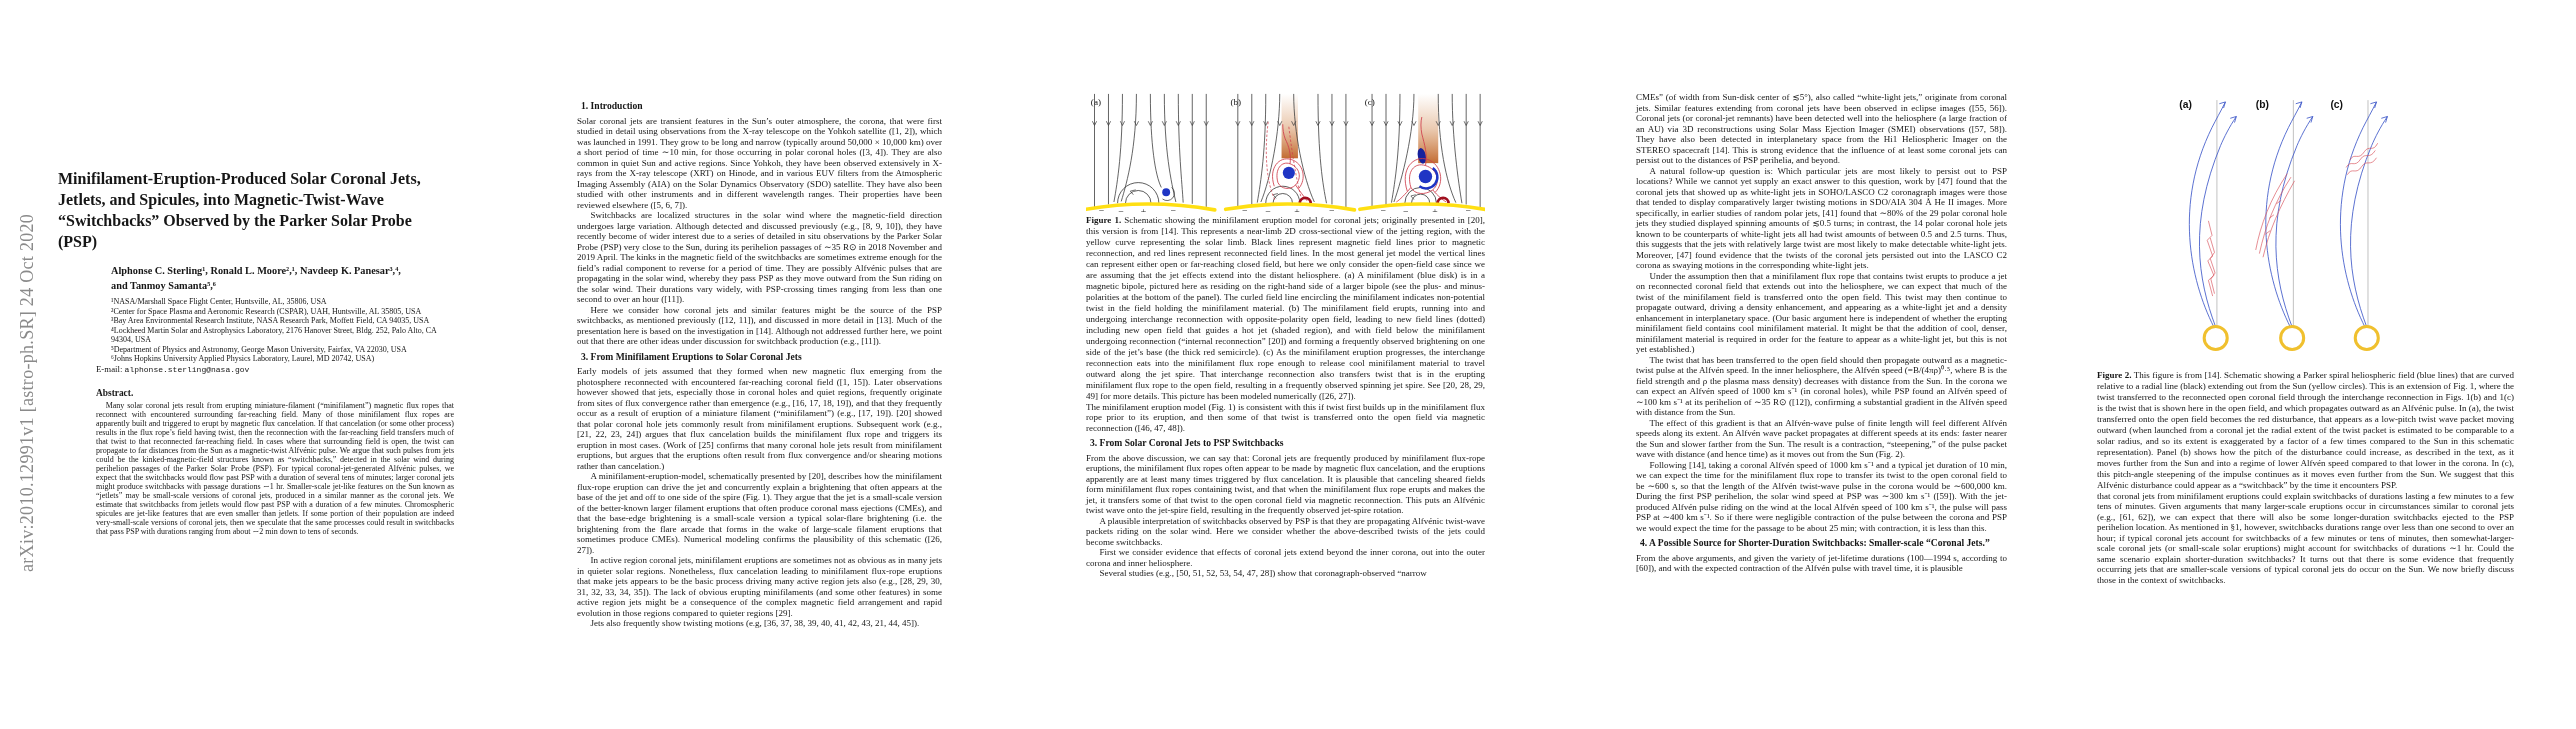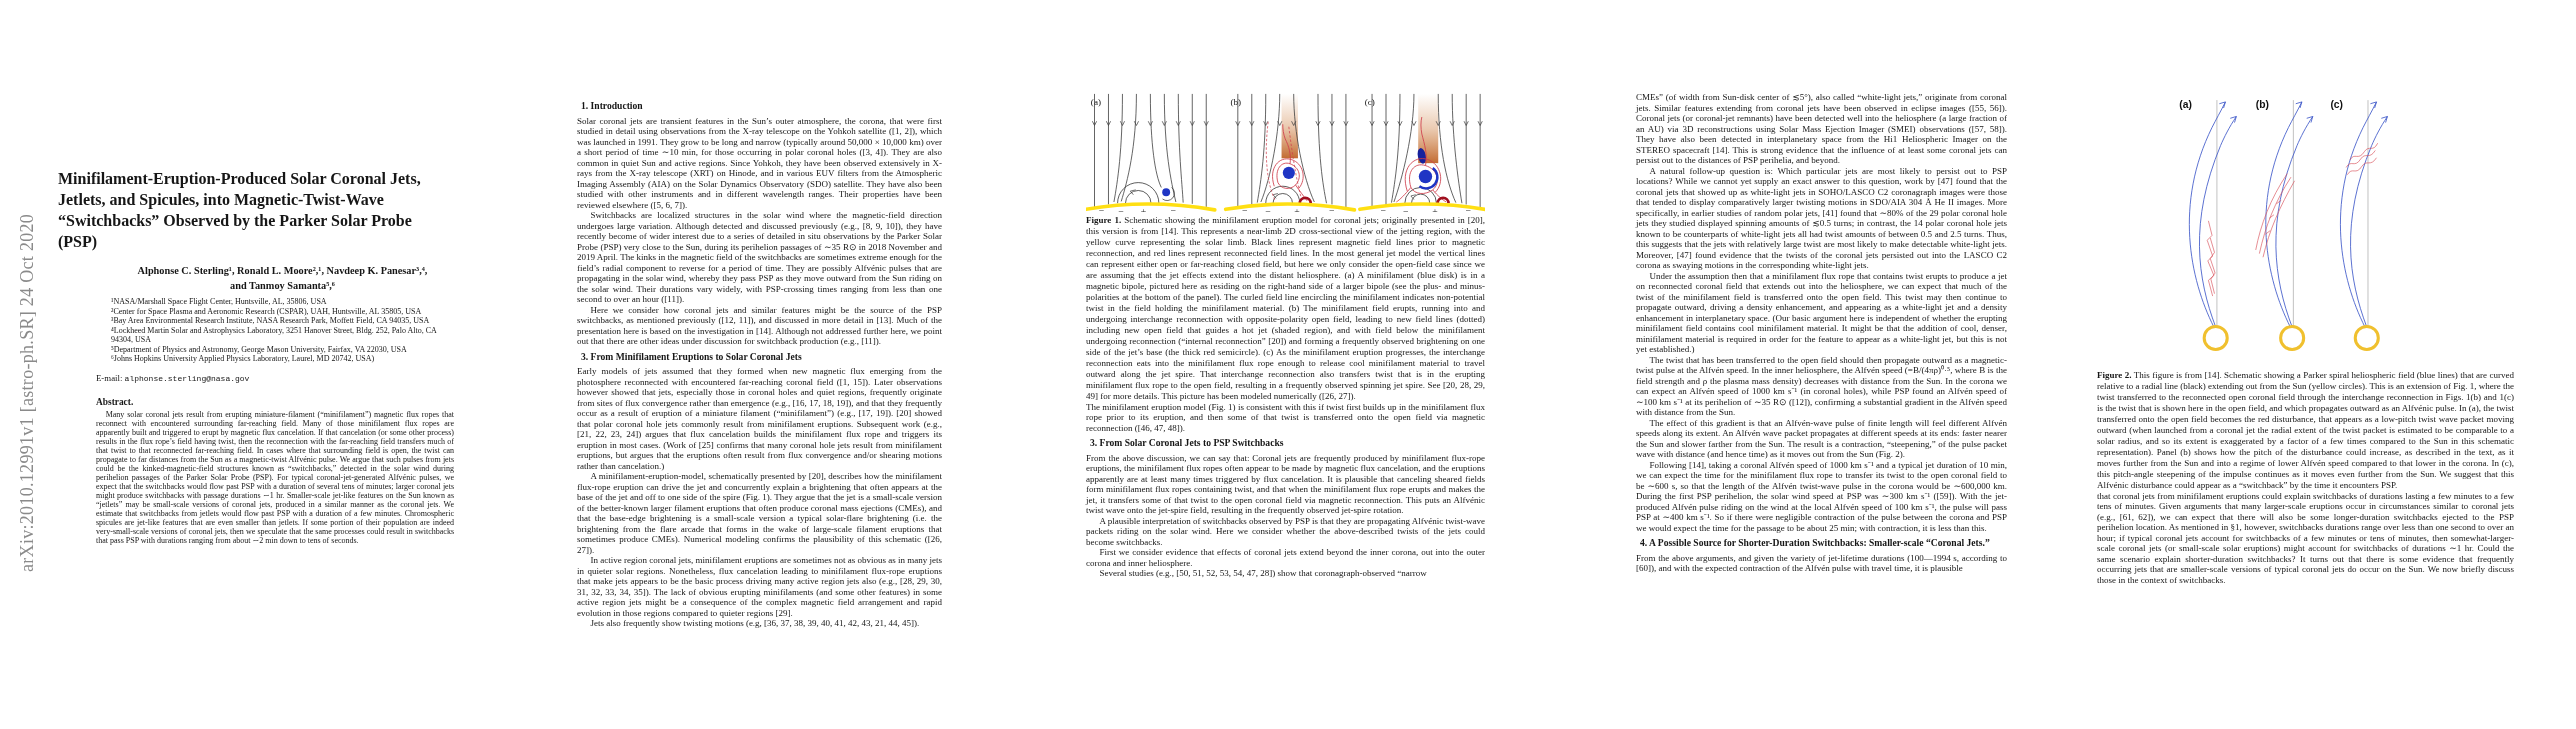--- a/index.html
+++ b/index.html
@@ -15,24 +15,24 @@
   .col p{margin:0;}
   p.indent{text-indent:13.4px;}
   p.noindent{text-indent:0;}
   .body-text{font-size:9px;line-height:10.5px;}
   h2.sec{font-size:9.6px;font-weight:700;margin:4px;text-align:left;line-height:11.5px;}
   .mt16{margin-top:9px;} .mt22{margin-top:12.8px;} .mt26{margin-top:15px;} .mt30{margin-top:17.6px;} .mt44{margin-top:27px;}
   
   .titlepage{position:absolute;left:58px;top:168px;width:401px;}
   .title-line div{font-size:16px;font-weight:700;line-height:21px;white-space:nowrap;}
   .authors{margin:11px 0 0 53px;width:343px;}
-  .authors div{font-size:10.3px;font-weight:700;line-height:15px;white-space:nowrap;text-align:center;}
+  .authors div{font-size:10.3px;font-weight:700;line-height:15px;white-space:nowrap;}
   .affils{margin:4.3px 0 0 53px;width:341px;}
   .affils div{font-size:8px;line-height:9.5px;}
-  .email-line{margin:9px 0 0 38px;font-size:8.8px;}
+  .email-line{margin:0 0 0 38px;font-size:8.8px;}
   .email-mono{font-family:"Liberation Mono",monospace;font-size:8px;}
   .abs-head{margin:14.6px 0 0 38px;font-size:9.4px;font-weight:700;}
   .abs-body{margin:3px 0 0 38px;width:358px;font-size:8px;line-height:9px;
             text-align:justify;text-indent:9.7px;}
   
   .caption{font-size:9px;line-height:11px;text-align:justify;}
   .cap-label{font-weight:700;}
   
   svg text.panel-label{font-family:"Liberation Serif",serif;font-size:15px;fill:#111;}
   svg text.panel-label-sans{font-family:"Liberation Sans",sans-serif;font-size:17px;font-weight:700;fill:#111;}
@@ -53,21 +53,21 @@
         <div>(PSP)</div>
       </div>
     <div class="authors">
         <div>Alphonse C. Sterling¹, Ronald L. Moore²,¹, Navdeep K. Panesar³,⁴,</div>
         <div>and Tanmoy Samanta⁵,⁶</div>
       </div>
     <div class="affils">
         <div>¹NASA/Marshall Space Flight Center, Huntsville, AL, 35806, USA</div>
         <div>²Center for Space Plasma and Aeronomic Research (CSPAR), UAH, Huntsville, AL 35805, USA</div>
         <div>³Bay Area Environmental Research Institute, NASA Research Park, Moffett Field, CA 94035, USA</div>
-        <div>⁴Lockheed Martin Solar and Astrophysics Laboratory, 3251 Hanover Street, Bldg. 252, Palo Alto, CA 94304, USA</div>
+        <div>⁴Lockheed Martin Solar and Astrophysics Laboratory, 2176 Hanover Street, Bldg. 252, Palo Alto, CA 94304, USA</div>
         <div>⁵Department of Physics and Astronomy, George Mason University, Fairfax, VA 22030, USA</div>
         <div>⁶Johns Hopkins University Applied Physics Laboratory, Laurel, MD 20742, USA)</div>
       </div>
     <div class="email-line"><span>E-mail: </span><span class="email-mono">alphonse.sterling@nasa.gov</span></div>
     <div class="abs-head">Abstract.</div>
     <p class="abs-body">Many solar coronal jets result from erupting miniature-filament (“minifilament”) magnetic flux ropes that reconnect with encountered surrounding far-reaching field. Many of those minifilament flux ropes are apparently built and triggered to erupt by magnetic flux cancelation. If that cancelation (or some other process) results in the flux rope’s field having twist, then the reconnection with the far-reaching field transfers much of that twist to that reconnected far-reaching field. In cases where that surrounding field is open, the twist can propagate to far distances from the Sun as a magnetic-twist Alfvénic pulse. We argue that such pulses from jets could be the kinked-magnetic-field structures known as “switchbacks,” detected in the solar wind during perihelion passages of the Parker Solar Probe (PSP). For typical coronal-jet-generated Alfvénic pulses, we expect that the switchbacks would flow past PSP with a duration of several tens of minutes; larger coronal jets might produce switchbacks with passage durations ∼1 hr. Smaller-scale jet-like features on the Sun known as “jetlets” may be small-scale versions of coronal jets, produced in a similar manner as the coronal jets. We estimate that switchbacks from jetlets would flow past PSP with a duration of a few minutes. Chromospheric spicules are jet-like features that are even smaller than jetlets. If some portion of their population are indeed very-small-scale versions of coronal jets, then we speculate that the same processes could result in switchbacks that pass PSP with durations ranging from about ∼2 min down to tens of seconds.</p>
   </section>
 
   <section class="col body-text" style="left:577px;top:96px;width:365px;">
     <h2 class="sec">1. Introduction</h2>

